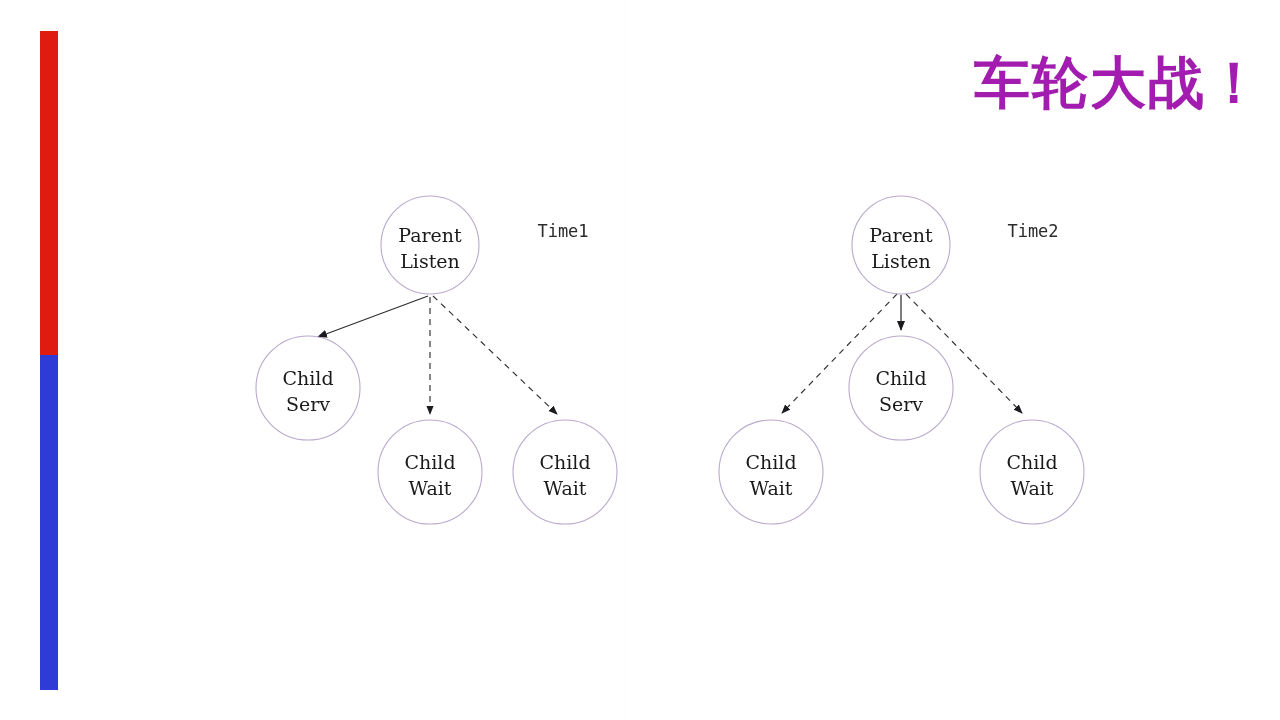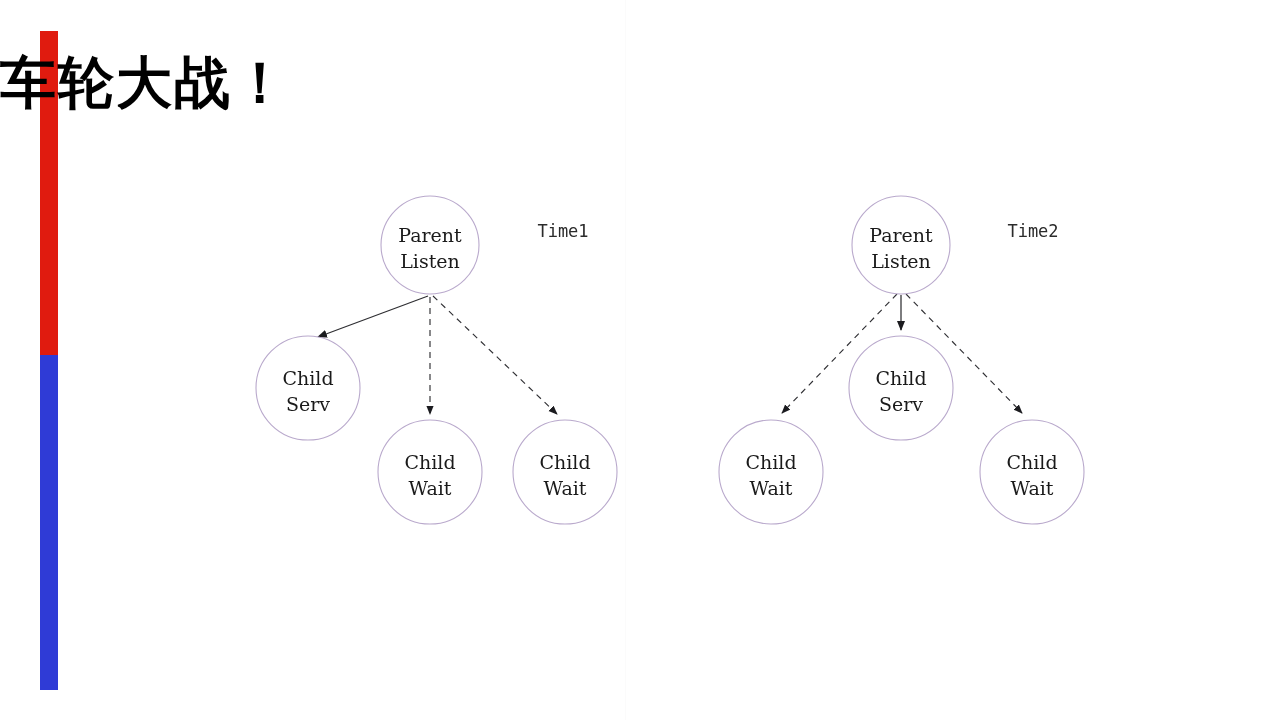--- a/index.html
+++ b/index.html
@@ -30,25 +30,25 @@
   #accent-blue {
     top: 355px;
     height: 335px;
   }
   
   #slide-title {
     position: absolute;
     left: 0;
     top: 46px;
     width: 1264px;
-    text-align: left;
+    text-align: right;
     font-family: "DejaVu Serif", "Liberation Serif", serif;
     font-size: 56px;
     font-weight: 700;
-    color: #000000;
+    color: #a21caf;
     letter-spacing: 2px;
     white-space: nowrap;
   }
   
   #diagram-layer {
     position: absolute;
     left: 0;
     top: 0;
     width: 1280px;
     height: 720px;

